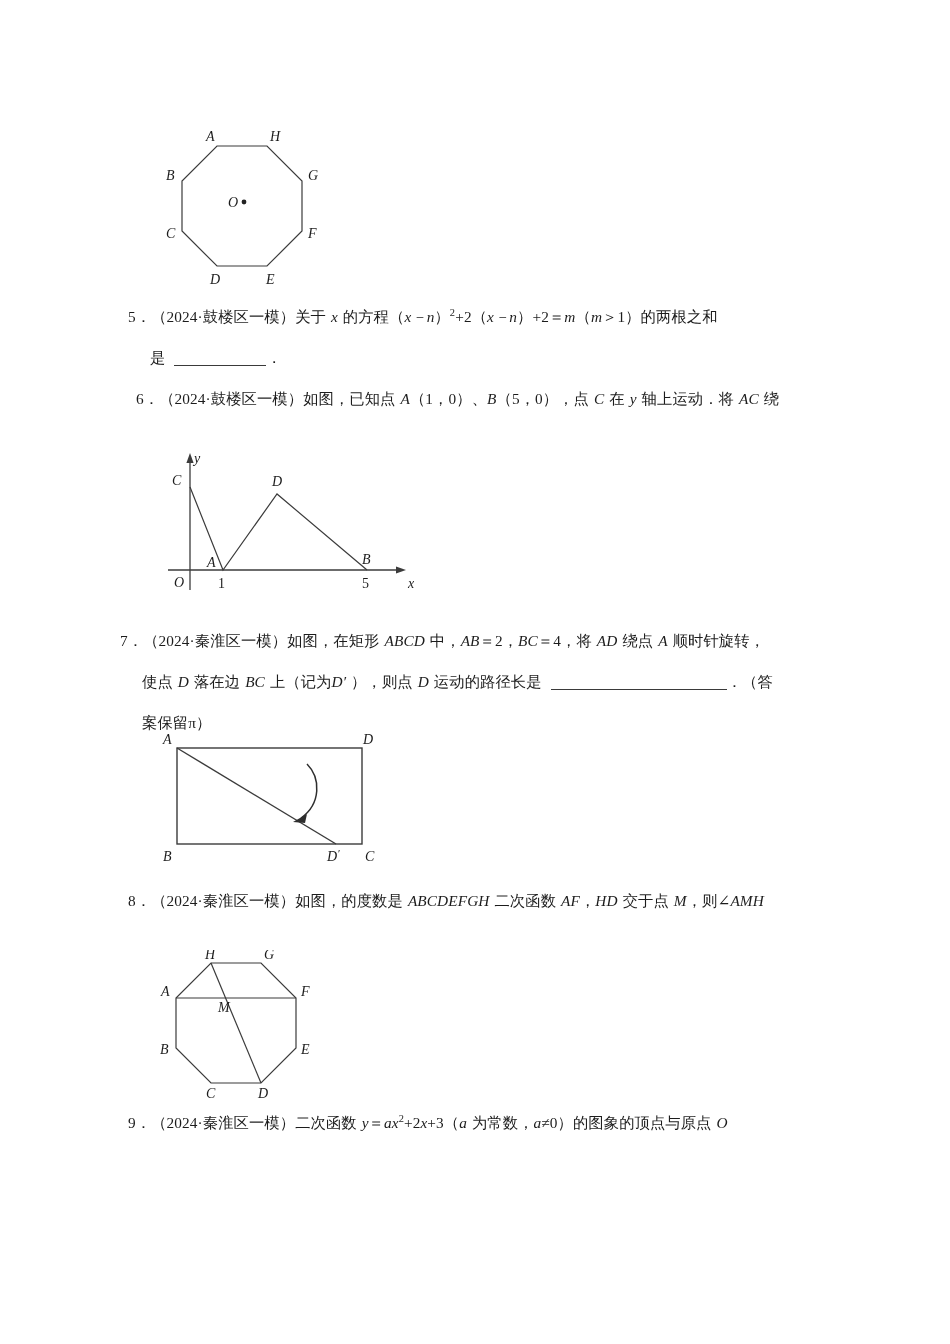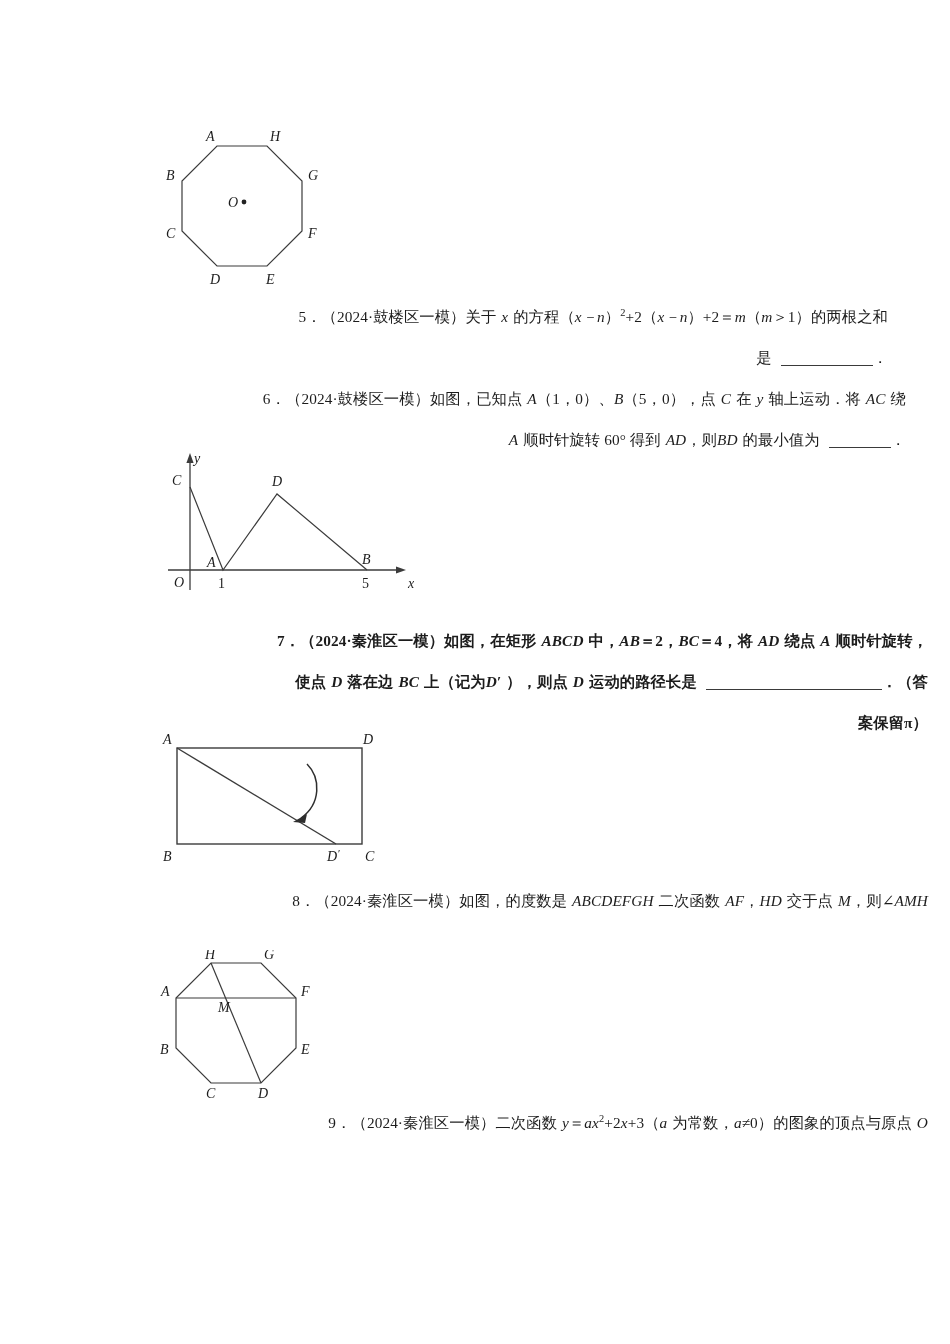--- a/index.html
+++ b/index.html
@@ -18,21 +18,20 @@
   .fig svg{display:block;}
 
   
   .q{
     position:absolute;
     font-size:15.3px;
     line-height:41px;
     letter-spacing:0.1px;
     color:#1c1c1c;
     white-space:nowrap;
-    text-align:right;
   }
   .q .num{font-family:"Liberation Serif",serif;}
   .it{font-style:italic;font-family:"Liberation Serif",serif;}
   sup{font-size:0.68em;vertical-align:super;line-height:0;}
   .blank{
     display:inline-block;
     border-bottom:1.5px solid #3a3a3a;
     vertical-align:-3px;
     height:15px;
   }
@@ -68,26 +67,23 @@
 
   <div class="q" style="left:128px;top:296px;width:760px;">
     <div>
       <span class="num">5．</span><span>（2024·鼓楼区一模）</span><span>关于</span><span class="sp"></span><span class="it">x</span><span class="sp"></span><span>的方程（</span><span class="it">x－n</span><span>）</span><sup>2</sup><span>+2（</span><span class="it">x－n</span><span>）+2＝</span><span class="it">m</span><span>（</span><span class="it">m</span><span>＞1）的两根之和</span>
     </div>
     <div>
       <span class="indent"></span><span>是</span><span class="spw"></span><span class="blank b-md"></span><span>．</span>
     </div>
   </div>
 
-  <div class="q" style="left:116px;top:378px;width:790px;">
+  <div class="q" style="left:136px;top:378px;width:790px;">
     <div>
       <span class="num">6．</span><span>（2024·鼓楼区一模）</span><span>如图，已知点</span><span class="sp"></span><span class="it">A</span><span>（1，0）、</span><span class="it">B</span><span>（5，0），点</span><span class="sp"></span><span class="it">C</span><span class="sp"></span><span>在</span><span class="sp"></span><span class="it">y</span><span class="sp"></span><span>轴上运动．将</span><span class="sp"></span><span class="it">AC</span><span class="sp"></span><span>绕</span>
-    </div>
-    <div>
-      <span class="indent"></span><span class="it">A</span><span class="sp"></span><span>顺时针旋转 60° 得到</span><span class="sp"></span><span class="it">AD</span><span>，则</span><span class="it">BD</span><span class="sp"></span><span>的最小值为</span><span class="spw"></span><span class="blank b-xs"></span><span>．</span>
     </div>
   </div>
 
   <div class="fig" style="left:150px;top:445px;">
     <svg width="280" height="165" viewBox="0 0 280 165">
 
       <line x1="40" y1="145" x2="40" y2="16" stroke="#3b3b3b" stroke-width="1.3"></line>
       <polygon points="40,8 36.4,18 43.6,18" fill="#3b3b3b"></polygon>
       <line x1="18" y1="125" x2="248" y2="125" stroke="#3b3b3b" stroke-width="1.3"></line>
       <polygon points="256,125 246,121.4 246,128.6" fill="#3b3b3b"></polygon>
@@ -99,21 +95,21 @@
       <text x="57" y="122" font-family="Liberation Serif, serif" font-size="14" font-style="italic" fill="#1c1c1c">A</text>
       <text x="212" y="119" font-family="Liberation Serif, serif" font-size="14" font-style="italic" fill="#1c1c1c">B</text>
       <text x="24" y="142" font-family="Liberation Serif, serif" font-size="14" font-style="italic" fill="#1c1c1c">O</text>
       <text x="68" y="143" font-family="Liberation Serif, serif" font-size="14" fill="#1c1c1c">1</text>
       <text x="212" y="143" font-family="Liberation Serif, serif" font-size="14" fill="#1c1c1c">5</text>
       <text x="44" y="18" font-family="Liberation Serif, serif" font-size="14" font-style="italic" fill="#1c1c1c">y</text>
       <text x="258" y="143" font-family="Liberation Serif, serif" font-size="14" font-style="italic" fill="#1c1c1c">x</text>
     </svg>
   </div>
 
-  <div class="q" style="left:128px;top:620px;width:800px;font-weight:bold;">
+  <div class="q" style="left:120px;top:620px;width:800px;">
     <div>
       <span class="num">7．</span><span>（2024·秦淮区一模）</span><span>如图，在矩形</span><span class="sp"></span><span class="it">ABCD</span><span class="sp"></span><span>中，</span><span class="it">AB</span><span>＝2，</span><span class="it">BC</span><span>＝4，将</span><span class="sp"></span><span class="it">AD</span><span class="sp"></span><span>绕点</span><span class="sp"></span><span class="it">A</span><span class="sp"></span><span>顺时针旋转，</span>
     </div>
     <div>
       <span class="indent"></span><span>使点</span><span class="sp"></span><span class="it">D</span><span class="sp"></span><span>落在边</span><span class="sp"></span><span class="it">BC</span><span class="sp"></span><span>上（记为</span><span class="it">D′</span><span class="sp"></span><span>），则点</span><span class="sp"></span><span class="it">D</span><span class="sp"></span><span>运动的路径长是</span><span class="spw"></span><span class="blank b-lg"></span><span>．（答</span>
     </div>
     <div>
       <span class="indent"></span><span>案保留π）</span>
     </div>
   </div>

